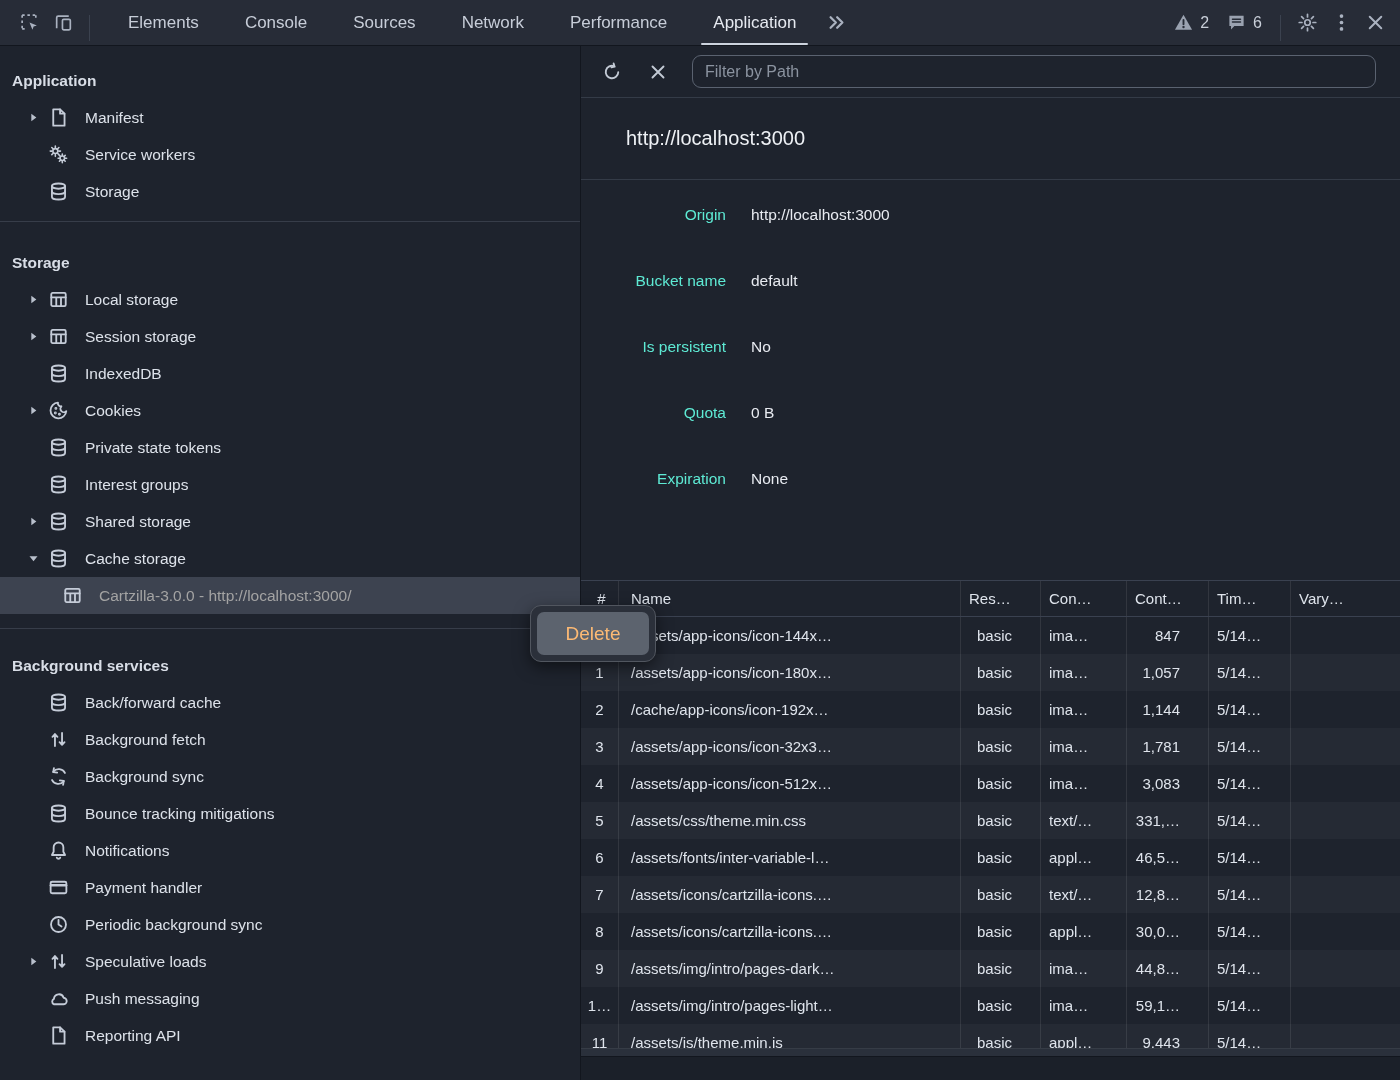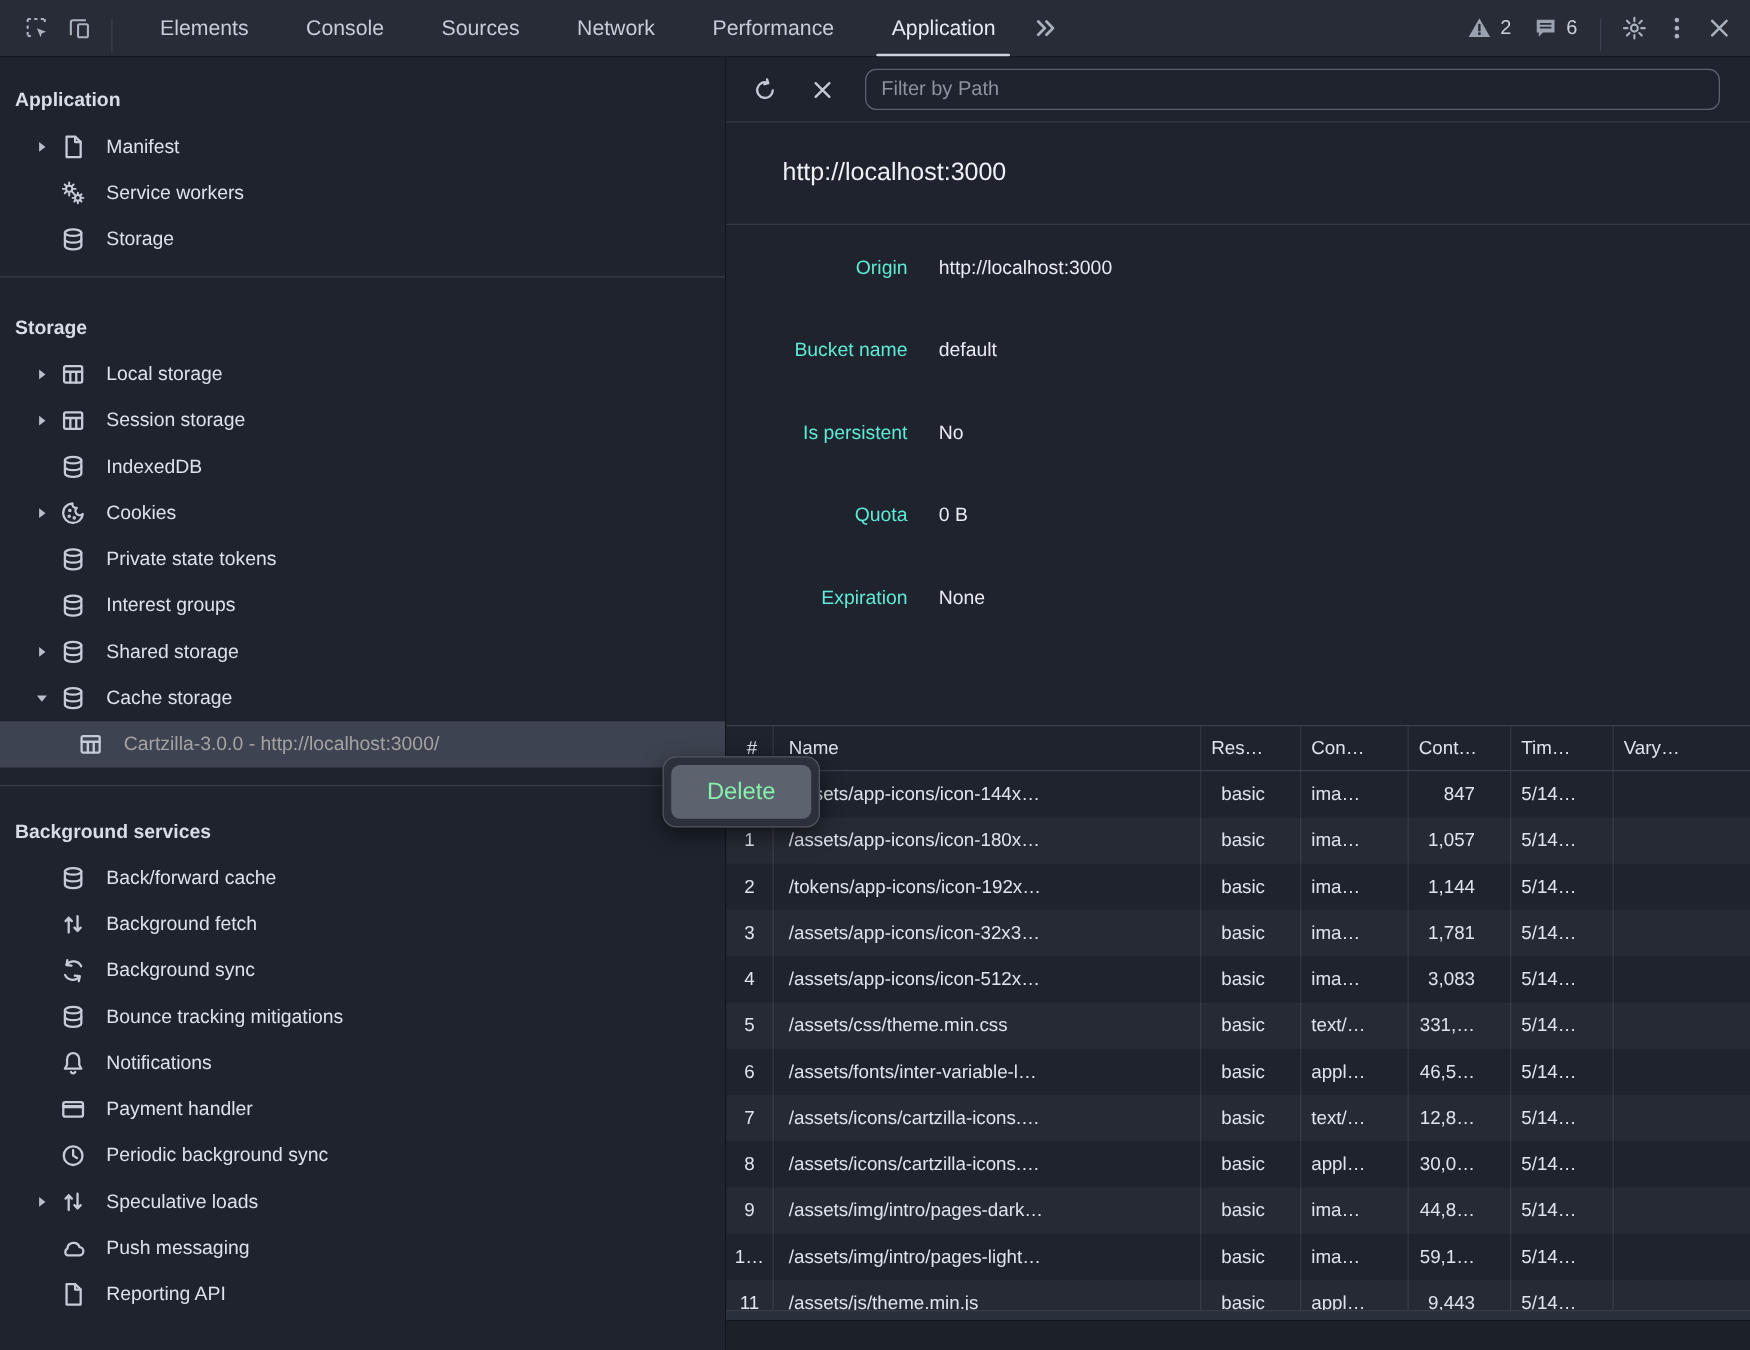--- a/index.html
+++ b/index.html
@@ -120,21 +120,21 @@
   .bottom-pane{flex:1; background:#1b2029;}
   
   .context-menu{
     position:absolute; left:530px; top:559px; width:126px; height:57px;
     background:#2b303a; border:1.5px solid #51565f; border-radius:11px;
     box-shadow:0 5px 16px rgba(0,0,0,.5); padding:6px; z-index:10;
   }
   .menu-item{
     width:100%; height:100%; background:#5c636e; border-radius:7px;
     display:flex; align-items:center; justify-content:center;
-    color:#86efac; font-size:19px; cursor:pointer;
+    color:#fdba74; font-size:19px; cursor:pointer;
   }
 </style>
 </head>
 <body>
 
 <header class="top-toolbar">
   <div class="tb-left">
     <button class="icon-btn">
         <svg viewBox="0 0 20 20" fill="none" stroke="currentColor" stroke-width="1.6">
           <path stroke-dasharray="2.4 2.6" d="M3 3h13M3 3v13M16 3v5M3 16h5"></path>
@@ -541,21 +541,21 @@
           <div class="g-cell c0">1</div>
           <div class="g-cell c1">/assets/app-icons/icon-180x…</div>
           <div class="g-cell c2">basic</div>
           <div class="g-cell c3">ima…</div>
           <div class="g-cell c4">1,057</div>
           <div class="g-cell c5">5/14…</div>
           <div class="g-cell c6"></div>
         </div>
         <div class="g-row">
           <div class="g-cell c0">2</div>
-          <div class="g-cell c1">/tokens/app-icons/icon-192x…</div>
+          <div class="g-cell c1">/cache/app-icons/icon-192x…</div>
           <div class="g-cell c2">basic</div>
           <div class="g-cell c3">ima…</div>
           <div class="g-cell c4">1,144</div>
           <div class="g-cell c5">5/14…</div>
           <div class="g-cell c6"></div>
         </div>
         <div class="g-row odd">
           <div class="g-cell c0">3</div>
           <div class="g-cell c1">/assets/app-icons/icon-32x3…</div>
           <div class="g-cell c2">basic</div>

